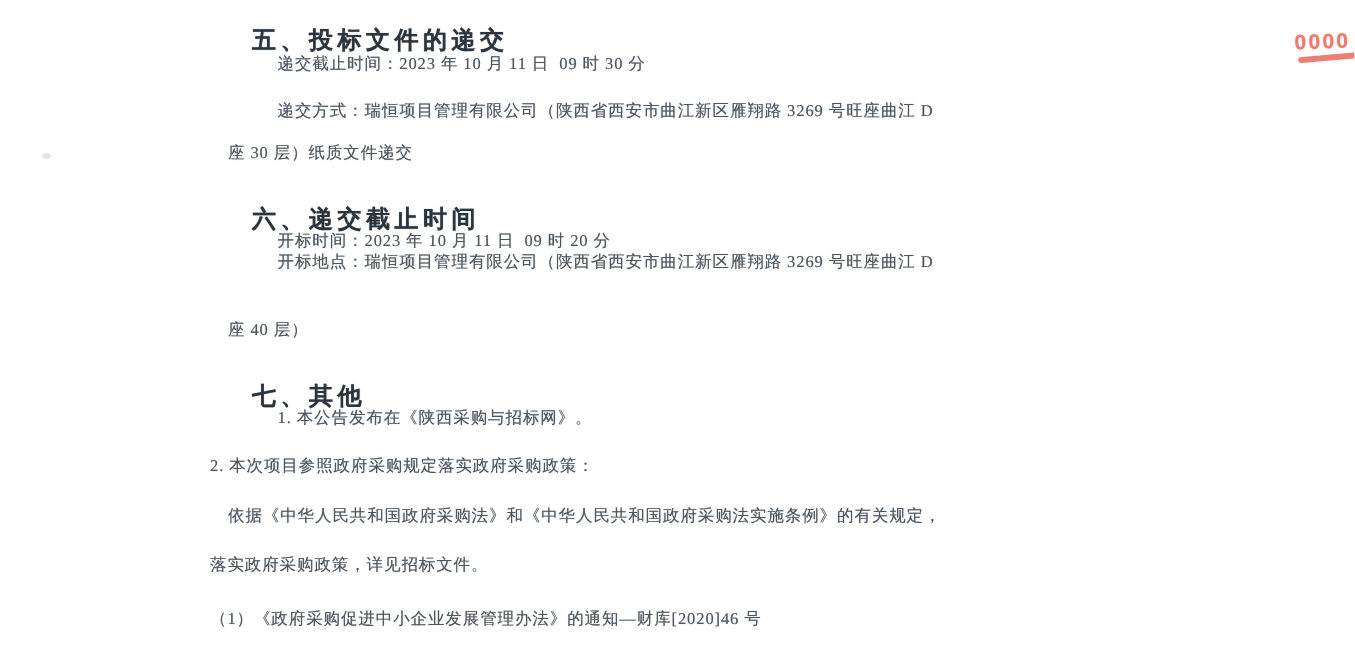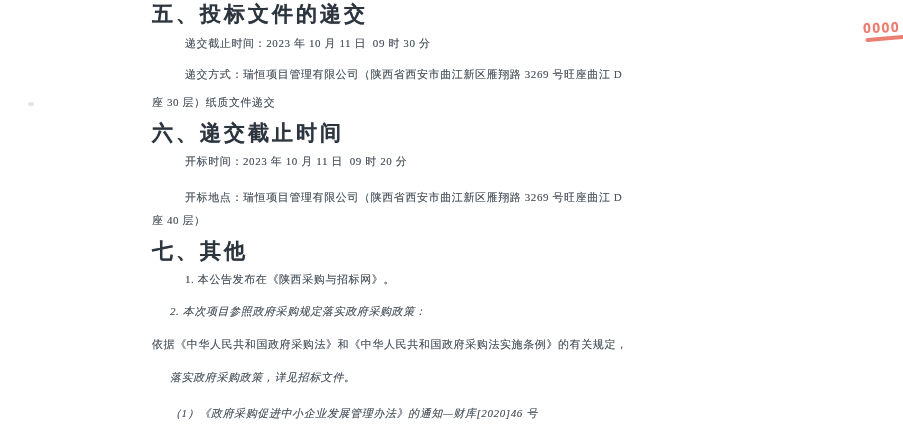--- a/index.html
+++ b/index.html
@@ -20,32 +20,32 @@
     margin: 0;
     white-space: pre;
     font-size: 11px;
     letter-spacing: 0.6px;
     color: #4d565f;
     text-shadow: 0 0 0.6px rgba(77, 86, 95, 0.55);
     line-height: 1;
   }
   .heading {
     position: absolute;
-    margin: 0;
+    margin: 16px;
     white-space: pre;
-    font-size: 21px;
+    font-size: 16px;
     font-weight: bold;
     letter-spacing: 3px;
     color: #2c343e;
     text-shadow: 0 0 0.7px rgba(44, 52, 62, 0.6);
     line-height: 1;
   }
   .flush  { left: 152px; }
   .indent { left: 185px; }
-  .flush2 { left: 170px; font-style: italic; }
+  .flush2 { left: 140px; }
   .stamp {
     position: absolute;
     top: 20px;
     left: 863px;
     width: 60px;
     color: #ec7a6e;
     transform: rotate(-2deg);
   }
   .stamp-text {
     display: block;
@@ -94,21 +94,21 @@
 
   <div class="speck"></div>
 
   <h2 class="heading flush" style="top:4px">五、投标文件的递交</h2>
   <p class="line indent" style="top:38px">递交截止时间：2023 年 10 月 11 日  09 时 30 分</p>
   <p class="line indent" style="top:69px">递交方式：瑞恒项目管理有限公司（陕西省西安市曲江新区雁翔路 3269 号旺座曲江 D</p>
   <p class="line flush" style="top:97px">座 30 层）纸质文件递交</p>
 
   <h2 class="heading flush" style="top:123px">六、递交截止时间</h2>
   <p class="line indent" style="top:156px">开标时间：2023 年 10 月 11 日  09 时 20 分</p>
-  <p class="line indent" style="top:192px">开标地点：瑞恒项目管理有限公司（陕西省西安市曲江新区雁翔路 3269 号旺座曲江 D</p>
+  <p class="line indent" style="top:170px">开标地点：瑞恒项目管理有限公司（陕西省西安市曲江新区雁翔路 3269 号旺座曲江 D</p>
   <p class="line flush" style="top:215px">座 40 层）</p>
 
   <h2 class="heading flush" style="top:241px">七、其他</h2>
   <p class="line indent" style="top:274px">1. 本公告发布在《陕西采购与招标网》。</p>
   <p class="line flush2" style="top:306px">2. 本次项目参照政府采购规定落实政府采购政策：</p>
   <p class="line flush" style="top:339px">依据《中华人民共和国政府采购法》和《中华人民共和国政府采购法实施条例》的有关规定，</p>
   <p class="line flush2" style="top:372px">落实政府采购政策，详见招标文件。</p>
   <p class="line flush2" style="top:408px">（1）《政府采购促进中小企业发展管理办法》的通知—财库[2020]46 号</p>
 
 </div>

